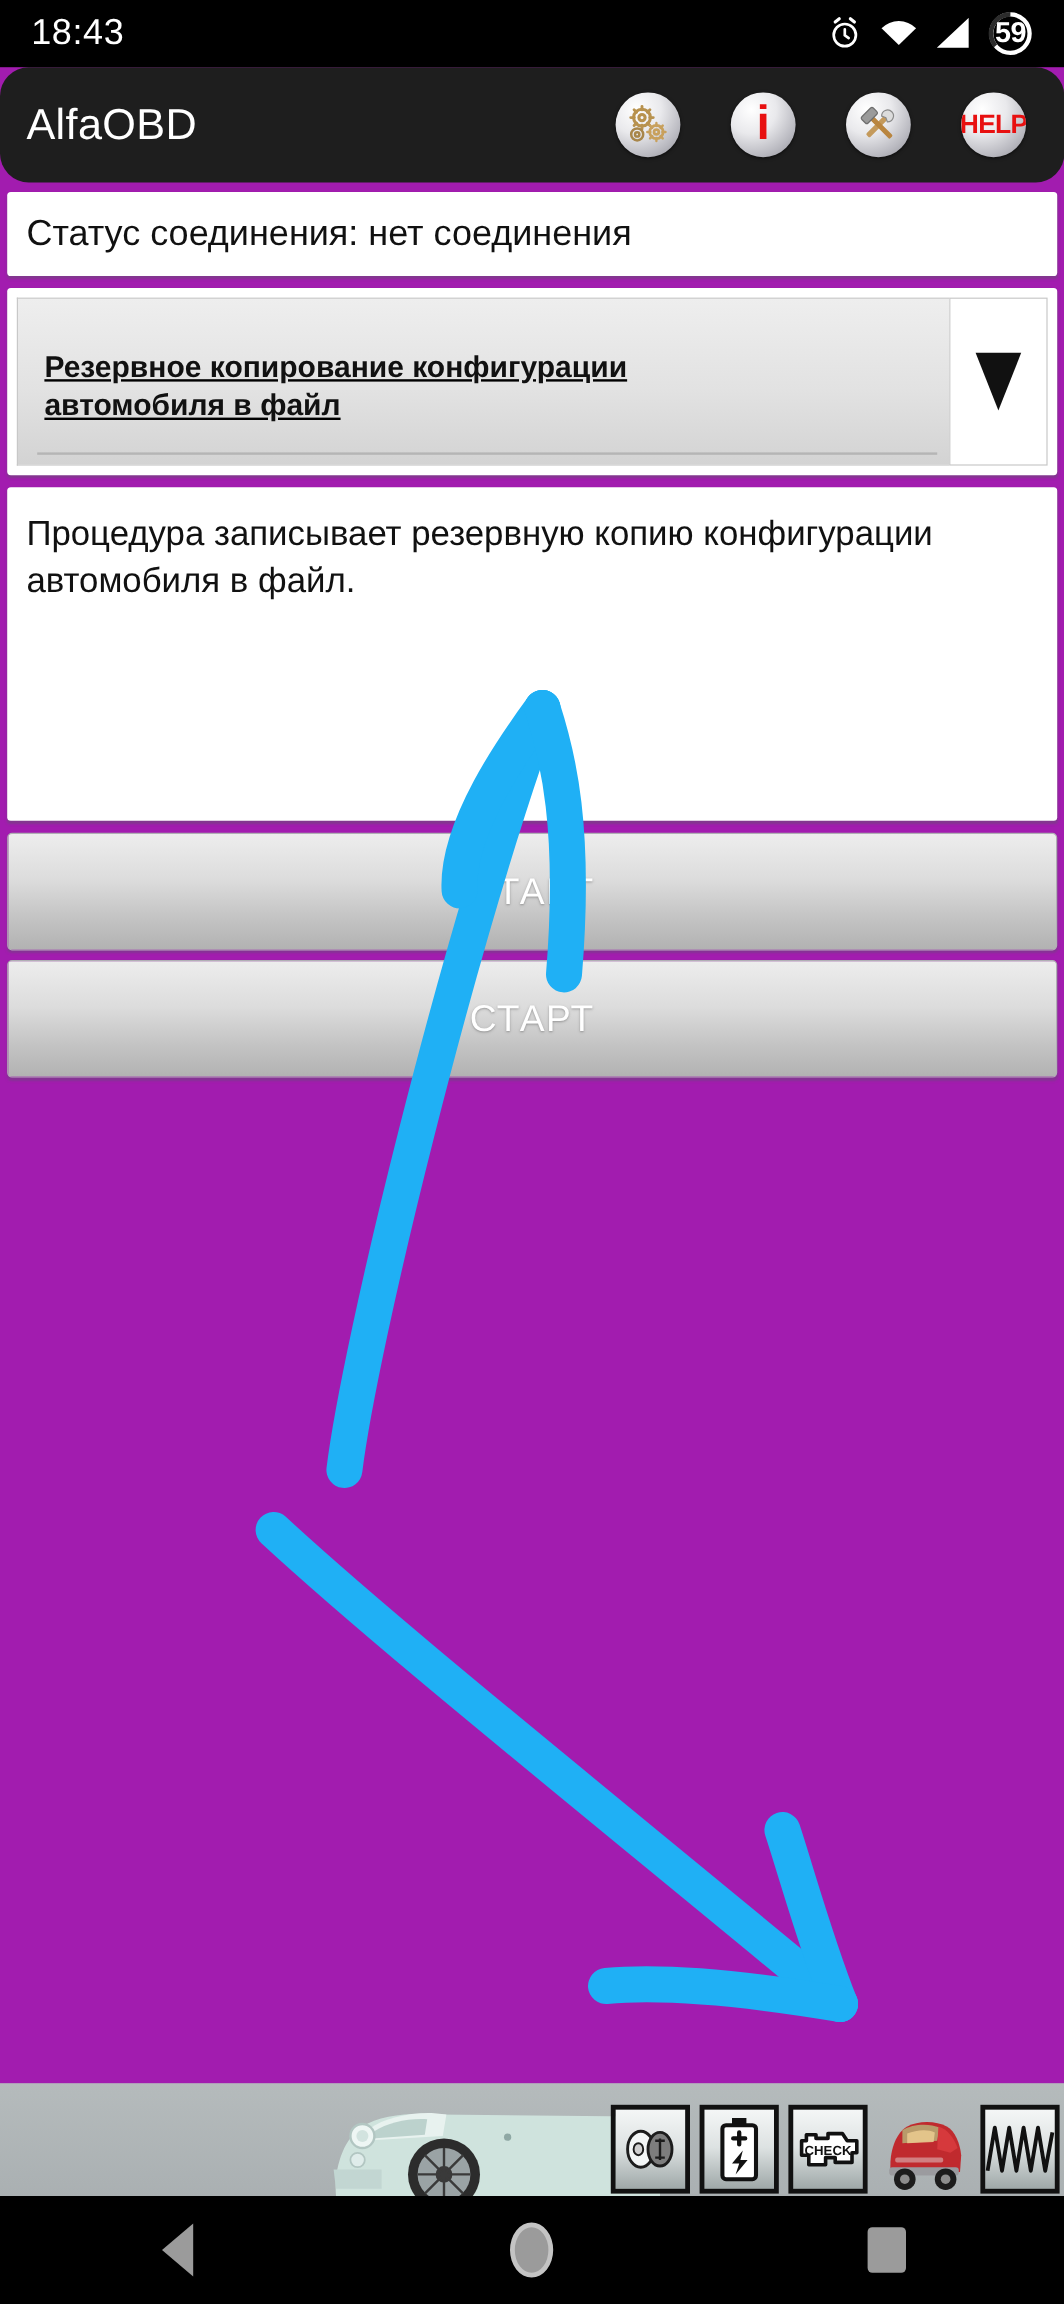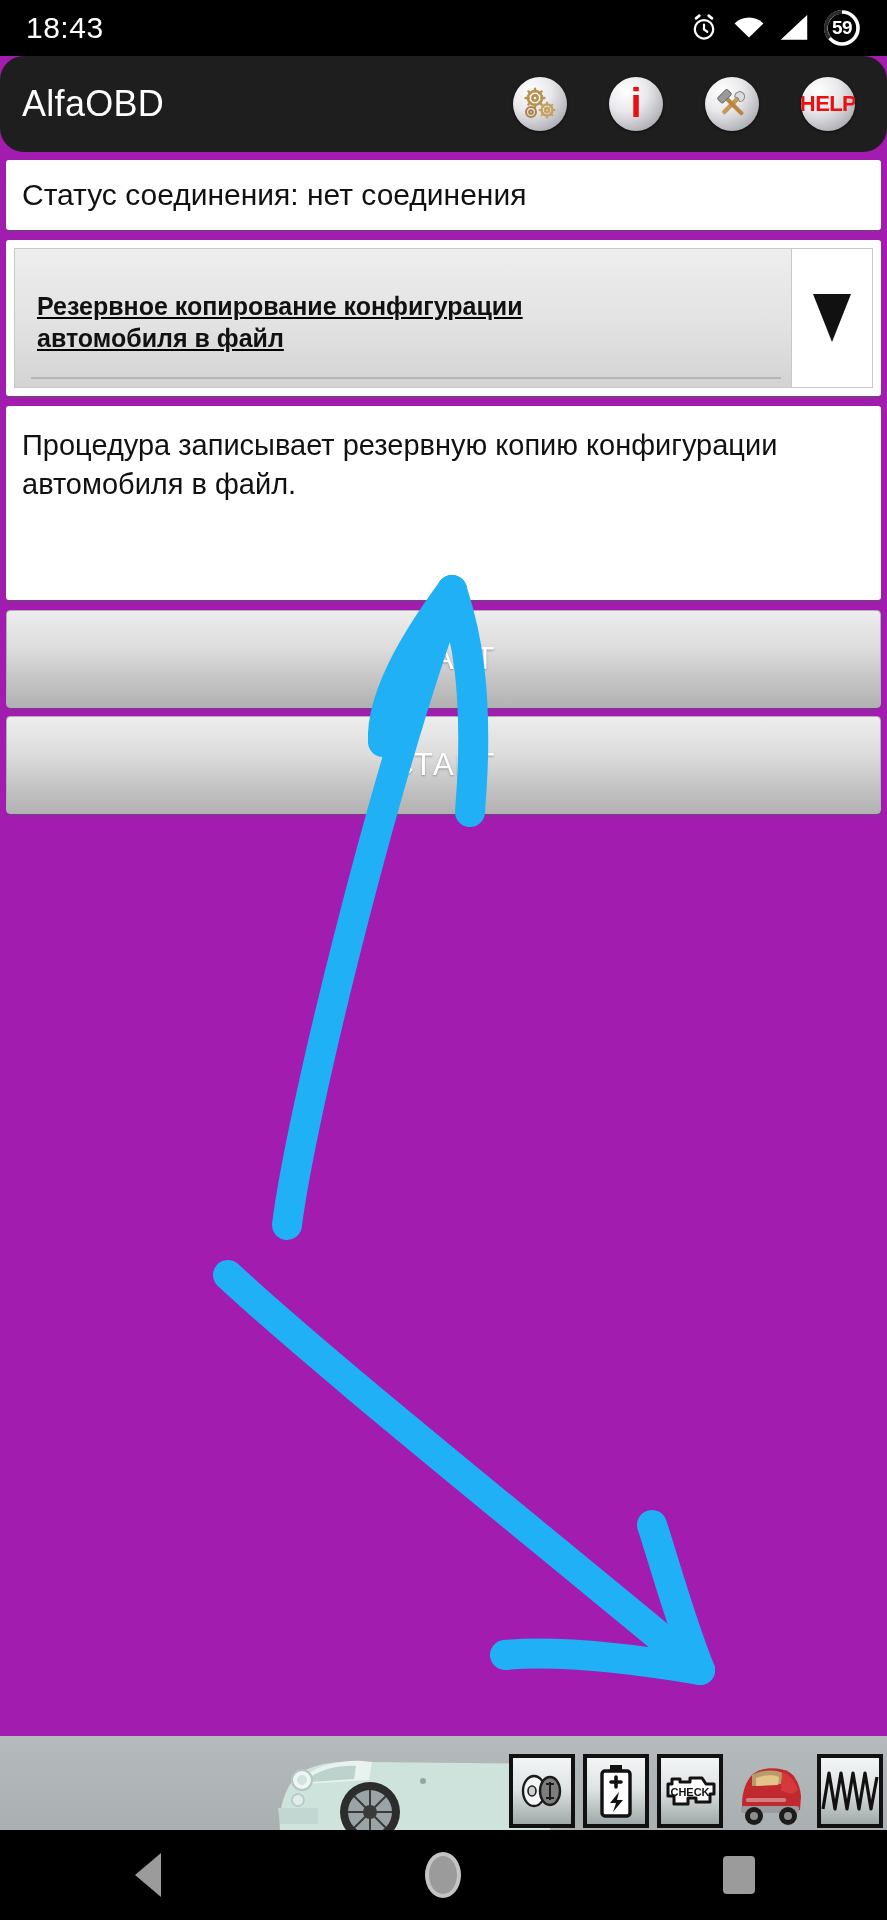--- a/index.html
+++ b/index.html
@@ -46,21 +46,21 @@
     position: relative;
     width: 38px; height: 38px;
   }
   .battery-badge .bnum {
     position: absolute;
     inset: 0;
     display: flex;
     align-items: center;
     justify-content: center;
     color: #ffffff;
-    font-size: 19px;
+    font-size: 24px;
     font-weight: 700;
     letter-spacing: -0.5px;
     text-align: center;
   }
 
   
   .app-header {
     position: relative;
     height: 96px;
     background: #1e1e1e;
@@ -203,21 +203,21 @@
     width: 0; height: 0;
     border-left: 19px solid transparent;
     border-right: 19px solid transparent;
     border-top: 48px solid #111111;
   }
 
   .desc-panel {
     margin-top: 10px;
     background: #ffffff;
     border-radius: 3px;
-    height: 194px;
+    height: 278px;
     padding: 20px 16px;
     box-shadow: 0 2px 2px rgba(90,88,105,.45);
   }
   .desc-text {
     font-size: 29px;
     color: #111111;
     line-height: 1.34;
   }
 
   .btn-row { margin-top: 10px; }

